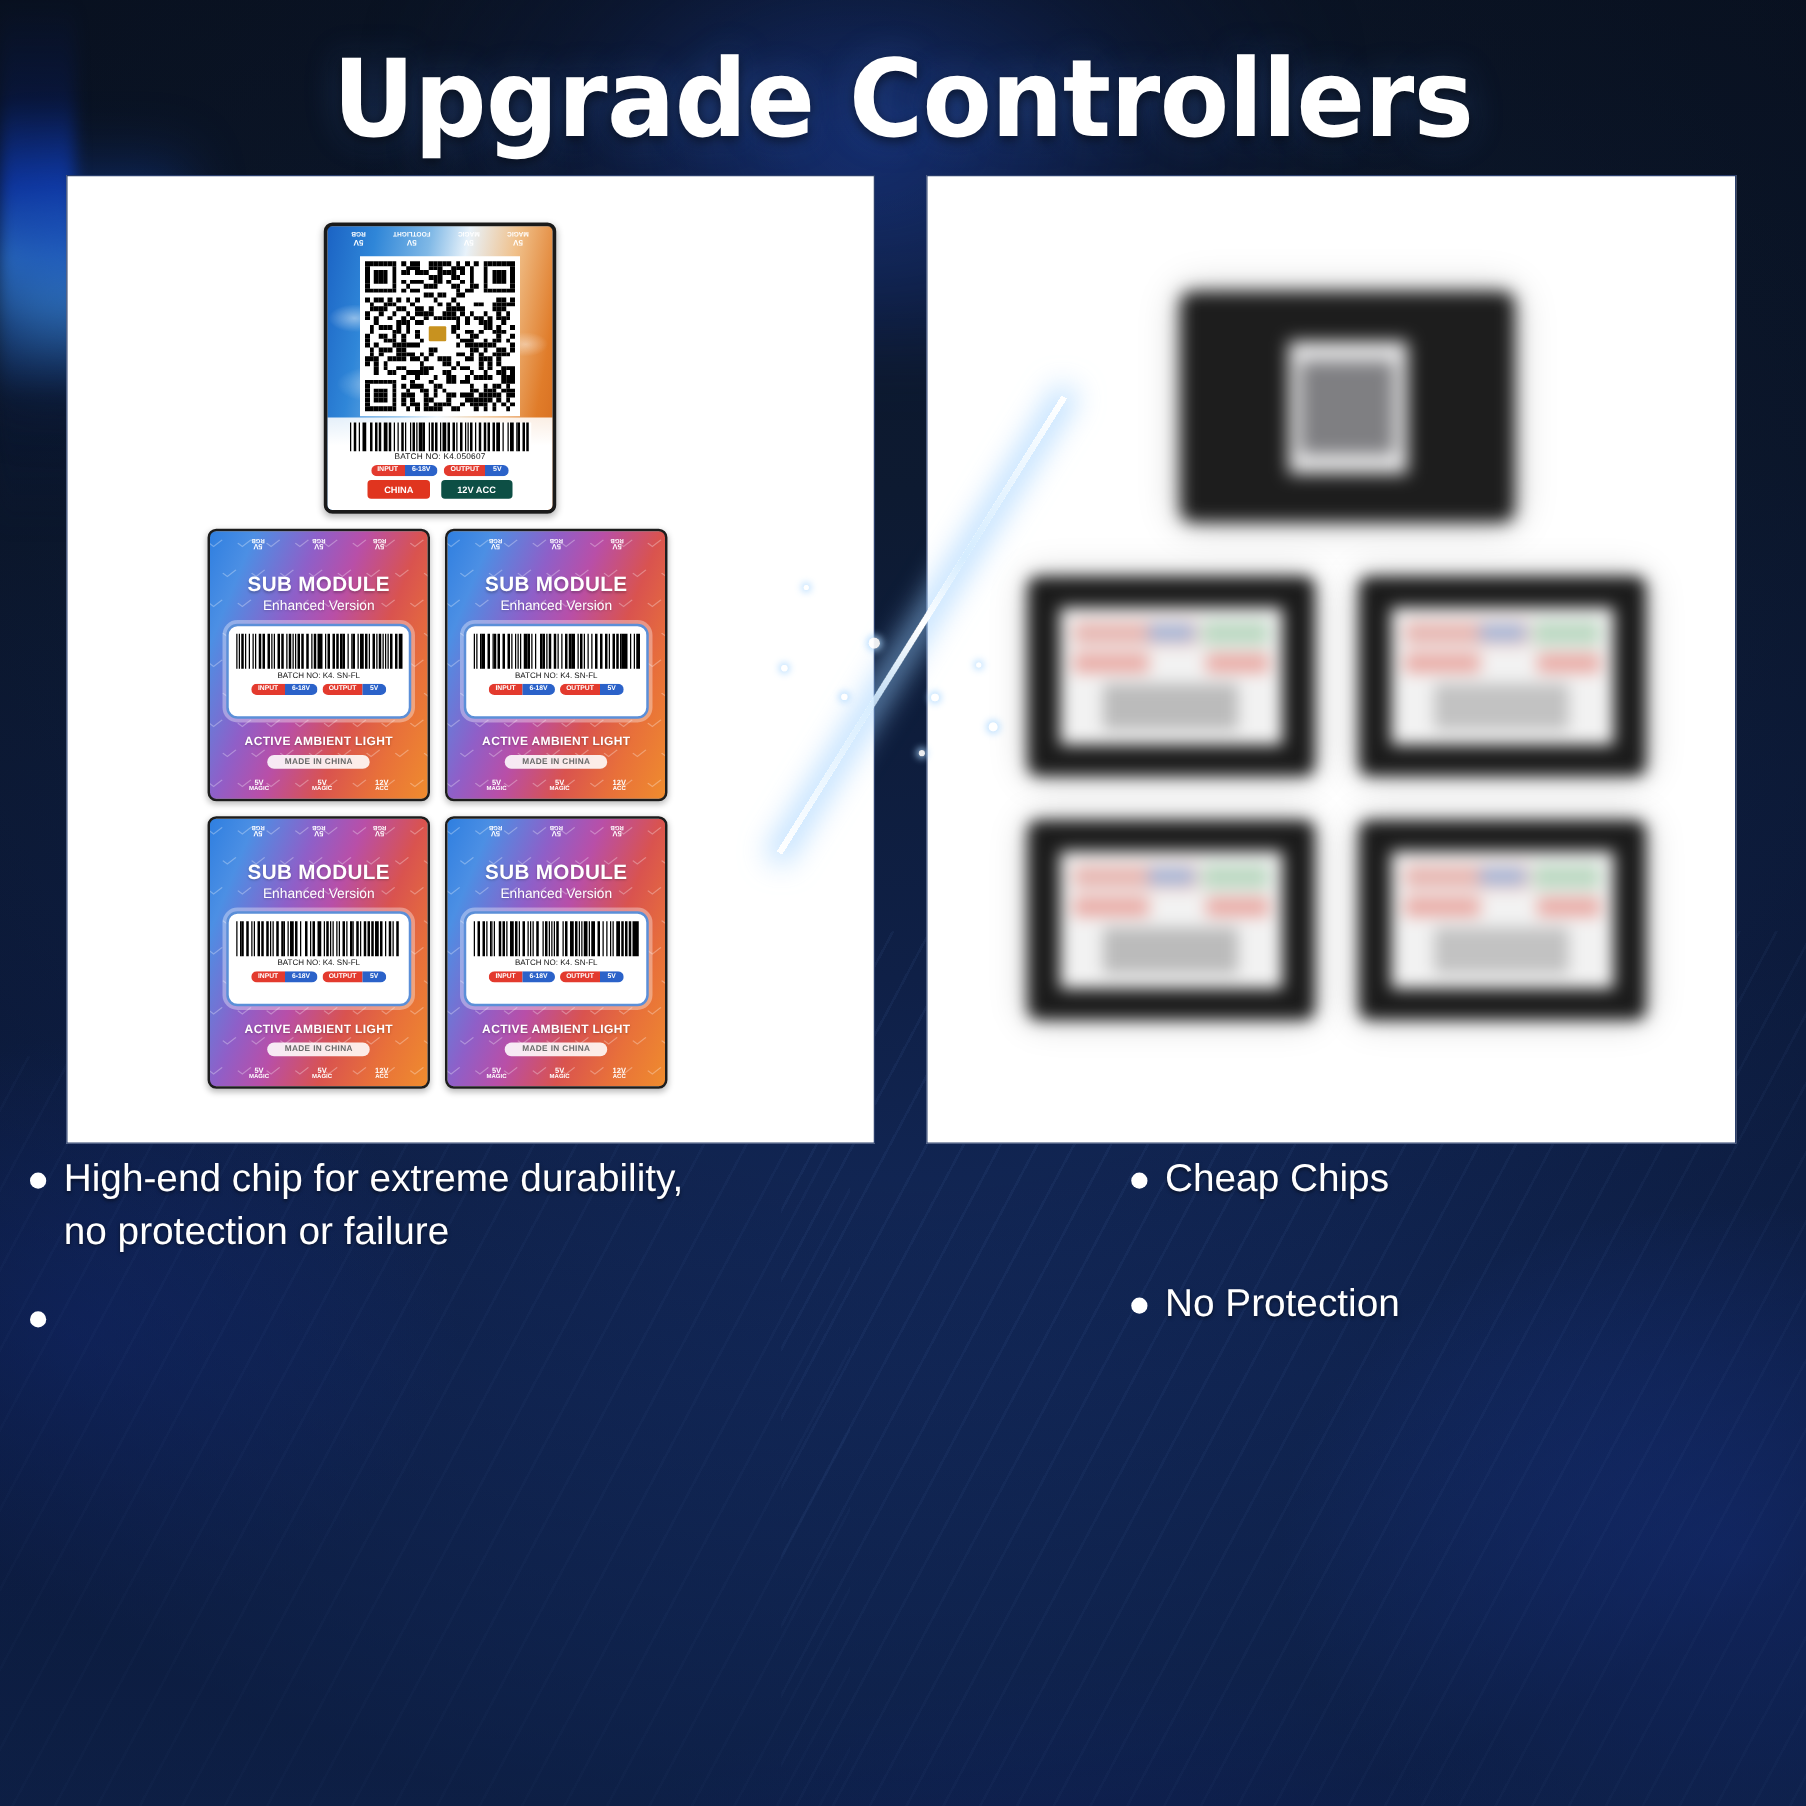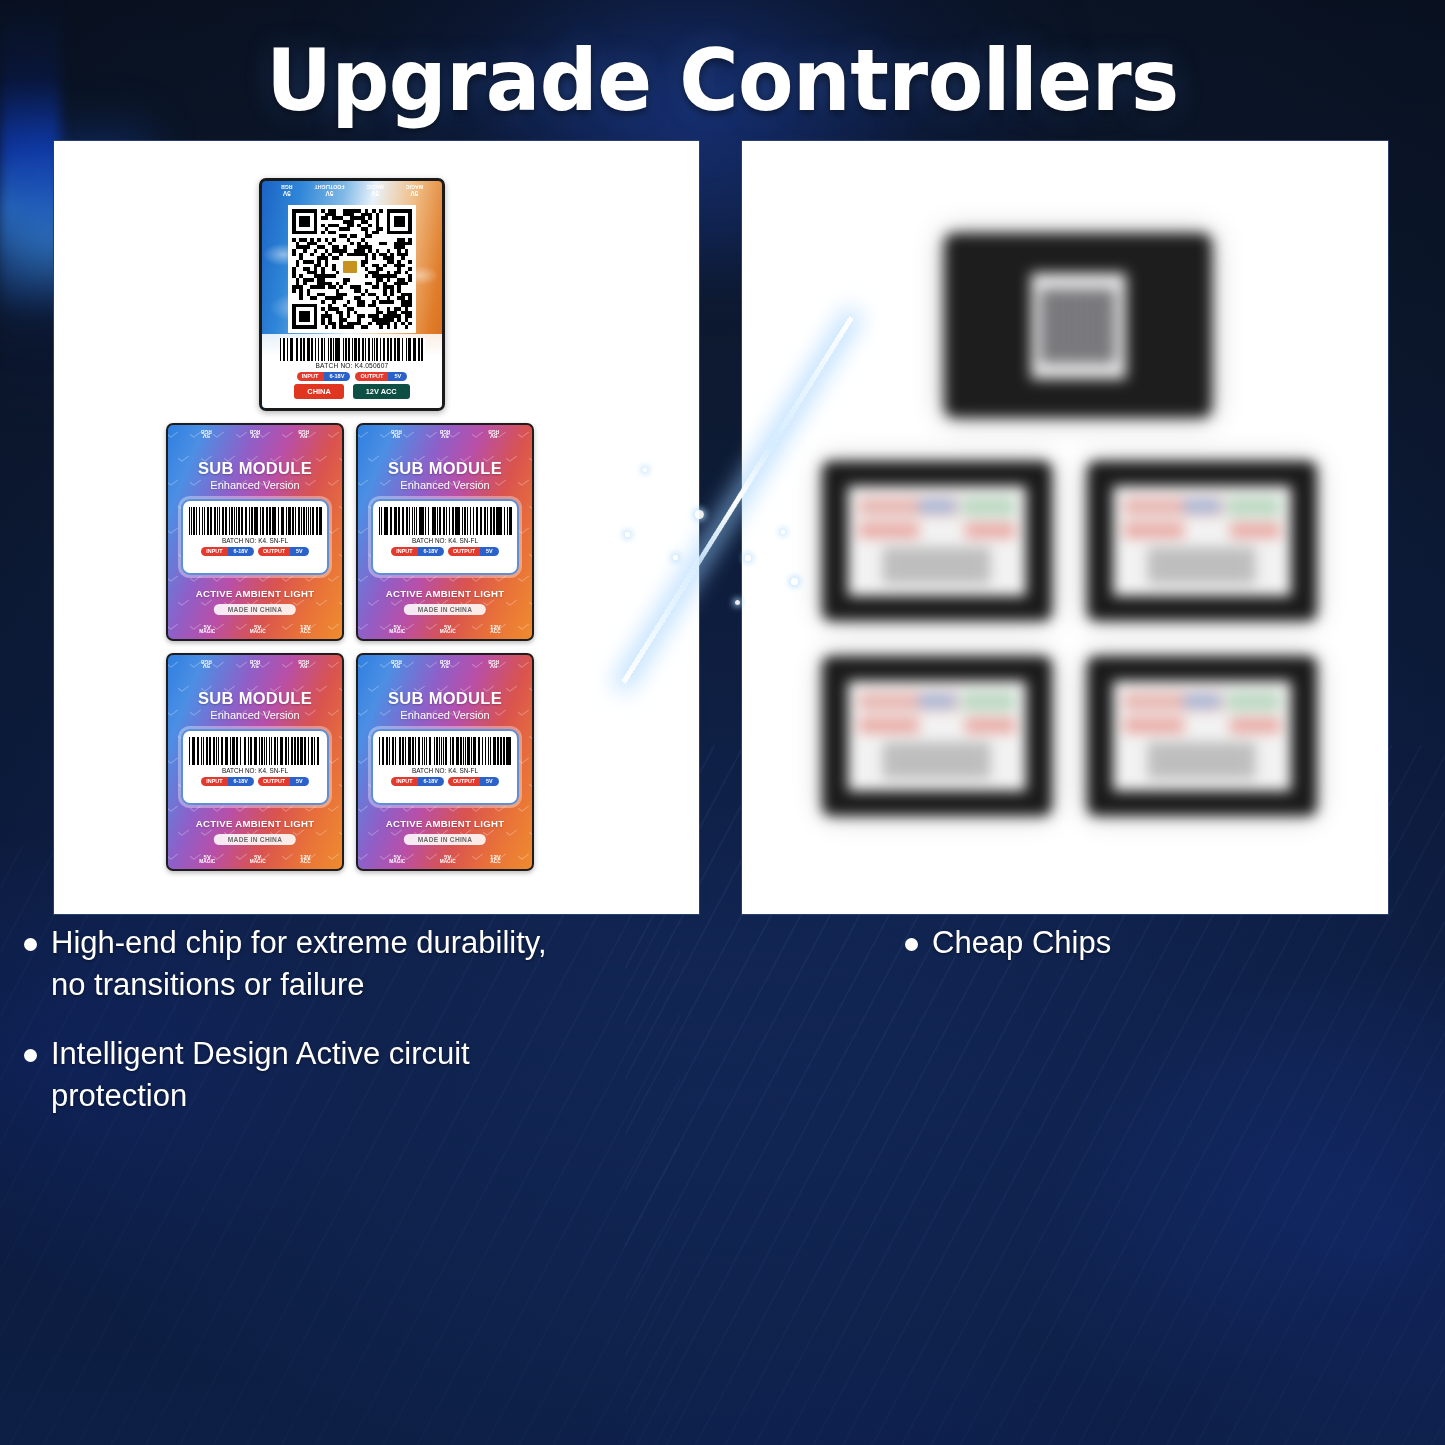--- a/index.html
+++ b/index.html
@@ -1645,28 +1645,30 @@
   <div class="vs-spark" style="left:58px;  top:88px;  width:4px; height:4px;"></div>
   <div class="vs-spark" style="left:40px;  top:152px; width:5px; height:5px;"></div>
   <div class="vs-spark" style="left:150px; top:220px; width:5px; height:5px;"></div>
 </div>
 
 <div class="cols">
   <div class="col-left">
     <div class="bullet">
       <div class="dot"></div>
       <div class="btext">High-end chip for extreme durability,
-no transitions or failure</div>
+no protection or failure</div>
     </div>
     <div class="bullet">
       <div class="dot"></div>
-      <div class="btext">Intelligent Design Active circuit
-protection</div>
     </div>
   </div>
 
   <div class="col-right">
     <div class="bullet">
       <div class="dot"></div>
       <div class="btext">Cheap Chips</div>
     </div>
+    <div class="bullet">
+      <div class="dot"></div>
+      <div class="btext">No Protection</div>
+    </div>
   </div>
 </div>
 
 </body></html>

